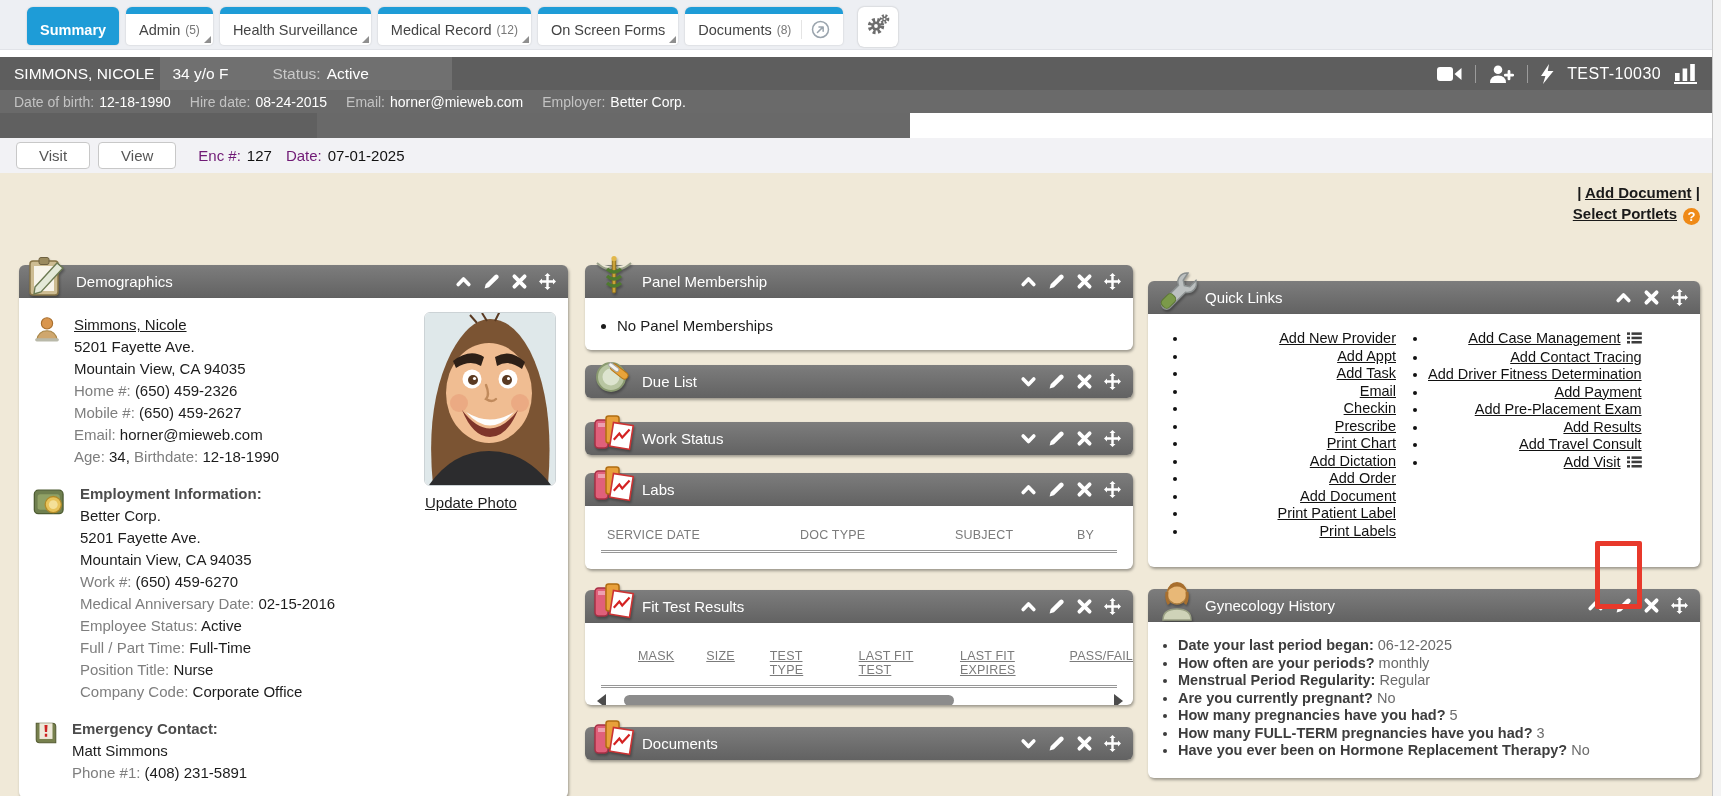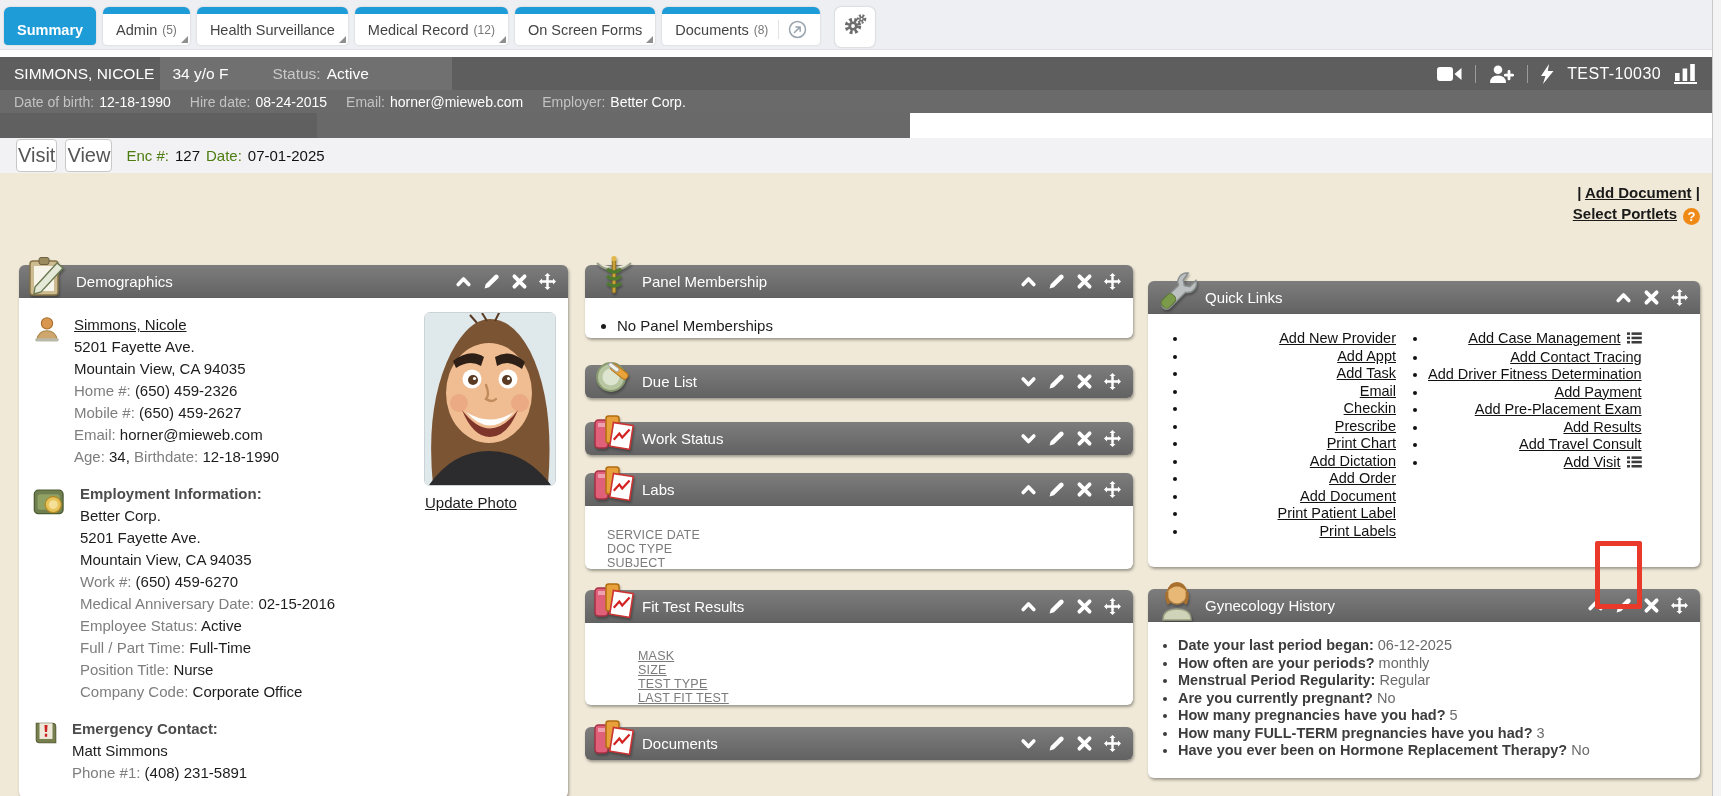--- a/index.html
+++ b/index.html
@@ -2,21 +2,21 @@
 <html><head>
 <meta charset="utf-8">
 <style>
   html,body{margin:0;padding:0;background:#fff;}
   .screen{position:relative;width:1721px;height:796px;overflow:hidden;background:#fff;
           font-family:"Liberation Sans",sans-serif;-webkit-font-smoothing:antialiased;}
 
   
   .tabbar{position:absolute;top:0;left:0;width:1713px;height:50px;background:#edeff3;
           border-bottom:1px solid #e1e3e8;display:flex;align-items:flex-end;
-          padding-left:4px;box-sizing:border-box;}
+          padding-left:27px;box-sizing:border-box;}
   .tab{height:31px;margin-right:7px;margin-bottom:4px;display:flex;align-items:center;
        background:#fff;border-top:7px solid #1e9cd7;border-radius:6px 6px 4px 4px;
        padding:0 13px;font-size:14.5px;color:#444;position:relative;cursor:pointer;
        box-shadow:0 0 2px rgba(0,0,0,.18);white-space:nowrap;}
   .tab .cnt{font-size:12px;color:#777;margin-left:5px;}
   .tab.active{background:#1e9cd7;border-top-color:#1e9cd7;color:#fff;font-weight:bold;}
   .tab.fold::after{content:"";position:absolute;right:2px;bottom:2px;width:0;height:0;
        border-left:7px solid transparent;border-bottom:7px solid #8f8f8f;}
   .popout{margin-left:10px;padding-left:9px;border-left:1px solid #e4e4e4;display:flex;align-items:center;}
   .popout svg{width:19px;height:19px;}
@@ -42,23 +42,23 @@
        font-size:14px;color:#fff;}
   .ph2 .lab{color:#c3c3c3;}
   .ph2 .val{color:#fff;margin-left:5px;}
   .ph2 .grp{margin-right:19px;display:flex;}
   .ph3{position:absolute;top:113px;left:0;width:910px;height:25px;background:#696969;}
   .ph3 .dk{position:absolute;left:0;top:0;width:317px;height:25px;background:#606060;}
 
   
   .encbar{position:absolute;top:138px;left:0;width:1713px;height:35px;background:#f2f2f5;
        display:flex;align-items:center;padding-left:16px;box-sizing:border-box;font-size:15px;}
-  .btn{background:#fff;border:1px solid #c8c8c8;border-radius:4px;padding:4px 1px;
-       font-size:20px;color:#555;margin-right:8px;cursor:pointer;}
-  .encbar .lab{color:#4d7c0f;margin-left:6px;}
+  .btn{background:#fff;border:1px solid #c8c8c8;border-radius:4px;padding:4px 22px;
+       font-size:15px;color:#555;margin-right:8px;cursor:pointer;}
+  .encbar .lab{color:#701a75;margin-left:14px;}
   .encbar .val{color:#111;margin-left:6px;}
 
   
   .content{position:absolute;top:173px;left:0;width:1713px;height:623px;background:#f0e9d8;}
   .page-actions{position:absolute;top:9px;right:13px;text-align:right;font-size:15px;
        color:#1a1a1a;font-weight:bold;line-height:21px;z-index:5;}
   .page-actions .lnk{text-decoration:underline;cursor:pointer;}
   .helpq{display:inline-block;width:17px;height:17px;border-radius:50%;background:#ef8a17;color:#fff;
        font-size:13px;line-height:17px;text-align:center;font-weight:bold;margin-left:6px;vertical-align:-2px;cursor:pointer;}
 
@@ -88,21 +88,21 @@
   .ulink{text-decoration:underline;color:#1c1c1c;cursor:pointer;}
   .photo{position:absolute;left:405px;top:14px;width:130px;height:172px;border-radius:6px;
        overflow:hidden;border:1px solid #ccd3d6;cursor:pointer;}
   .updatephoto{position:absolute;left:406px;top:196px;font-size:15px;}
 
   
   .bullets{margin:0;padding:18px 8px 0 32px;}
   .bullets li{font-size:15px;color:#1c1c1c;line-height:19px;}
 
   
-  .gridhead{display:flex;font-size:12.5px;color:#7b7b7b;letter-spacing:.2px;flex-direction:column;}
+  .gridhead{display:flex;font-size:12.5px;color:#7b7b7b;letter-spacing:.2px;}
   .labs-head{padding:22px 0 0 22px;}
   .labs-head span:nth-child(1){width:193px;} .labs-head span:nth-child(2){width:155px;}
   .labs-head span:nth-child(3){width:122px;}
   .fit-head{padding:26px 0 0 21px;}
   .fit-head span{text-decoration:underline;cursor:pointer;margin-left:32px;}
   .fit-head span:nth-child(1){width:53px;} .fit-head span:nth-child(2){width:50px;}
   .fit-head span:nth-child(3){width:90px;} .fit-head span:nth-child(4){width:110px;}
   .fit-head span:nth-child(5){width:123px;}
   .dline{margin:8px 16px 0 16px;border-bottom:3px double #979797;}
   .hscroll{margin:5px 10px 0 12px;height:15px;display:flex;align-items:center;}
@@ -390,21 +390,21 @@
                 </svg>
               </span>
             <span class="pctl">
                 <svg viewBox="0 0 18 18">
                   <path d="M9 0l3.2 3.2H5.8zM9 18l-3.2-3.2h6.4zM0 9l3.2-3.2v6.4zM18 9l-3.2 3.2V5.8z" fill="#fff"></path>
                   <path d="M9 2.5v13M2.5 9h13" stroke="#fff" stroke-width="2.6"></path>
                 </svg>
               </span>
           </span>
         </div>
-        <div class="pbody" style="height:40px">
+        <div class="pbody" style="height:52px">
           <ul class="bullets">
               <li>No Panel Memberships</li>
             </ul>
         </div>
       </div>
 
       <div class="portlet" style="top:192px">
         <div class="phead closed">
           <span class="picon"><svg viewBox="0 0 44 44">
                 <circle cx="19" cy="23" r="14" fill="#b9c6a2" stroke="#8a9a70" stroke-width="2"></circle>

